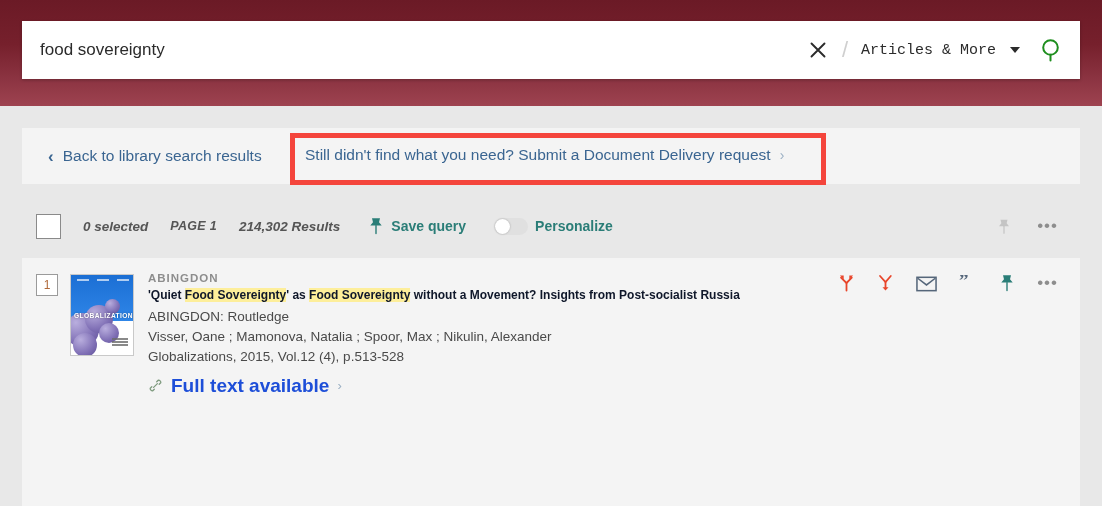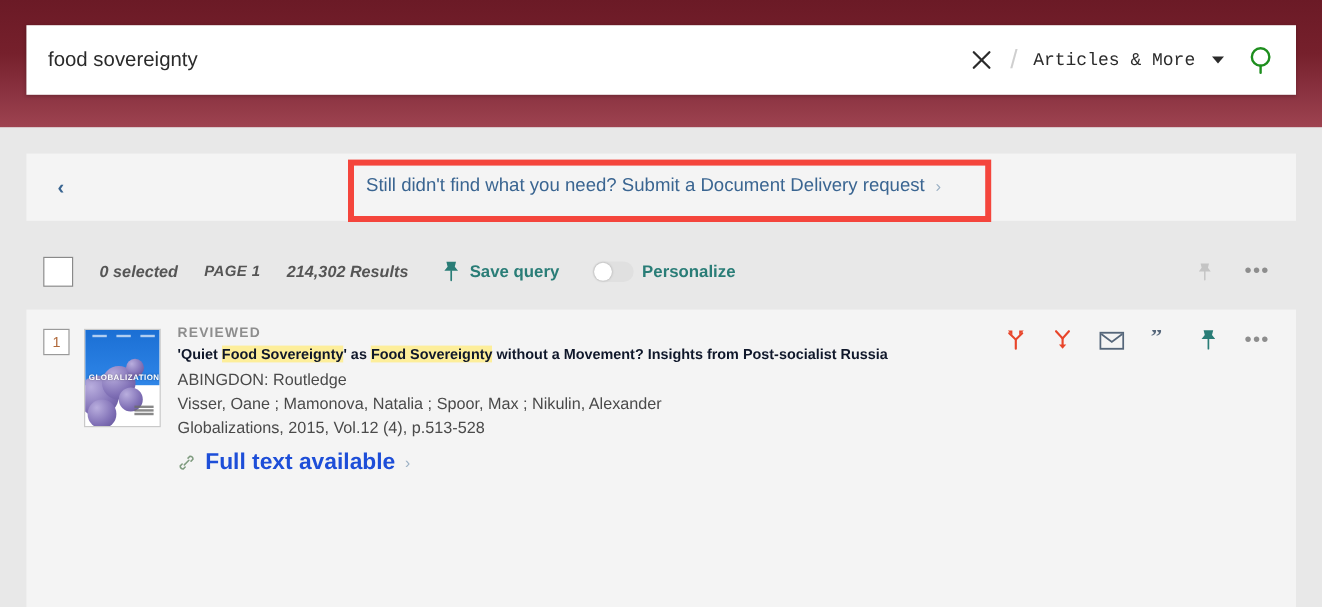--- a/index.html
+++ b/index.html
@@ -362,20 +362,21 @@
         <circle cx="11.5" cy="10.5" r="7.3" fill="none" stroke="#1e8e1e" stroke-width="2"></circle>
         <path d="M11.5 17.8 L11.5 23.6" stroke="#1e8e1e" stroke-width="2" stroke-linecap="round"></path>
       </svg>
     </div>
   </div>
 </div>
 
 <div class="nav-strip">
   <div class="back-link">
     <span class="back-chevron">‹</span>
+    <span>Back to library search results</span>
   </div>
   <div class="vrule"></div>
 </div>
 <div class="dd-highlight"></div>
 <div class="dd-link">
   <span>Still didn't find what you need? Submit a Document Delivery request</span>
   <span class="dd-arrow">›</span>
 </div>
 
 <div class="toolbar">
@@ -428,21 +429,21 @@
       <div class="cover-title">GLOBALIZATIONS</div>
       <div class="cover-logo">
         <i></i>
           <i></i>
           <i></i>
       </div>
     </div>
   </div>
 
   <div class="result-body">
-    <div class="type-label">REVIEWED</div>
+    <div class="type-label">ABINGDON</div>
 
     <div class="result-title"><span>'Quiet </span><span class="hl">Food Sovereignty</span><span>' as </span><span class="hl">Food Sovereignty</span><span> without a Movement? Insights from Post-socialist Russia</span></div>
 
     <div class="meta-line">ABINGDON: Routledge</div>
     <div class="meta-line">Visser, Oane ; Mamonova, Natalia ; Spoor, Max ; Nikulin, Alexander</div>
     <div class="meta-line">Globalizations, 2015, Vol.12 (4), p.513-528</div>
 
 
 
     <div class="fulltext-row">

